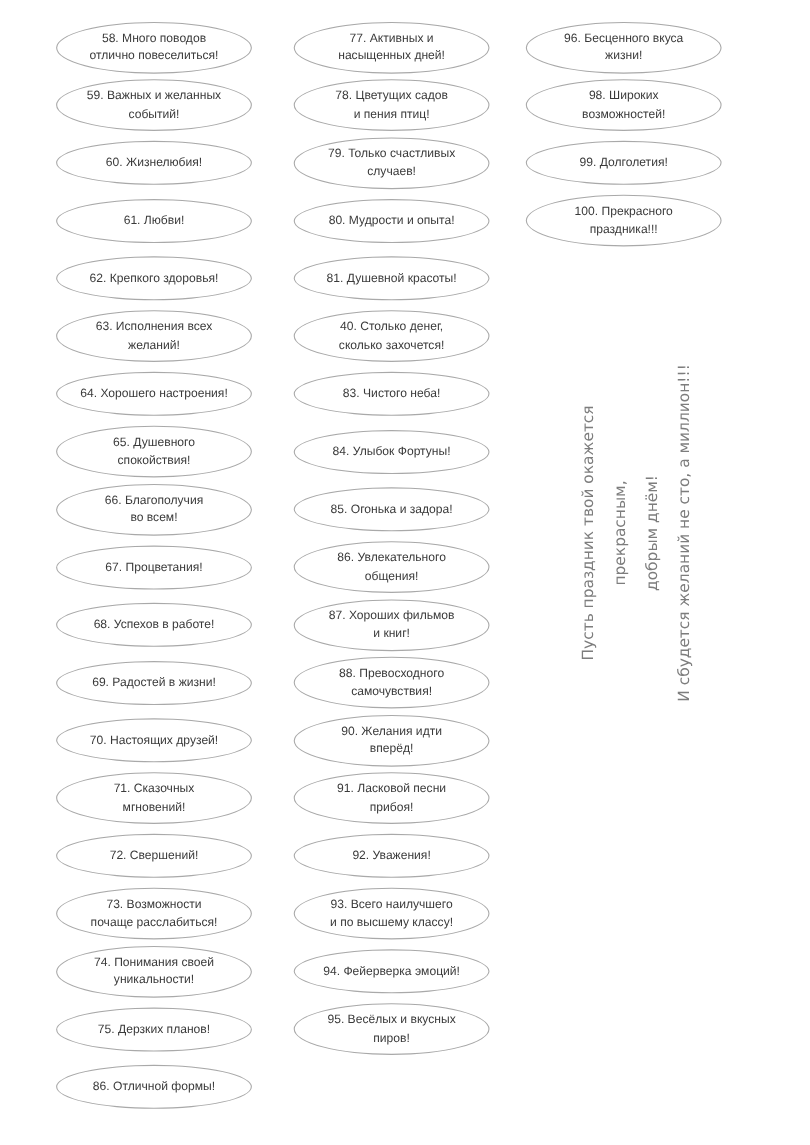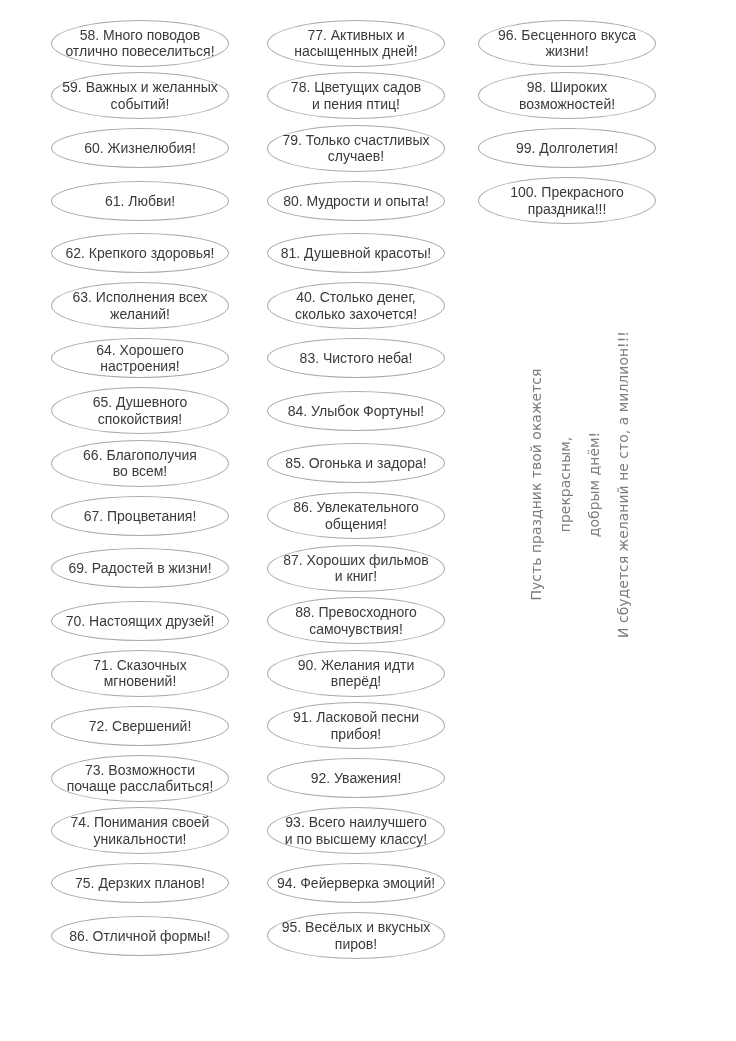--- a/index.html
+++ b/index.html
@@ -37,21 +37,21 @@
     box-sizing:border-box;
     width:178px;
     height:40px;
     border:1px solid var(--ellipse-border);
     border-radius:50%;
     display:flex;
     align-items:center;
     justify-content:center;
     text-align:center;
     white-space:pre-line;
-    font-size:14px;
+    font-size:11px;
     line-height:16.5px;
     color:var(--wish-text);
     padding:0 5px;
     background:#fff;
   }
   .ellipse.two{
     height:47px;
   }
   .vertical-note{
     position:absolute;
@@ -103,20 +103,23 @@
 спокойствия!</div>
       </div>
       <div class="slot">
         <div class="ellipse two">66. Благополучия
 во всем!</div>
       </div>
       <div class="slot">
         <div class="ellipse">67. Процветания!</div>
       </div>
       <div class="slot">
+        <div class="ellipse">68. Успехов в работе!</div>
+      </div>
+      <div class="slot">
         <div class="ellipse">69. Радостей в жизни!</div>
       </div>
       <div class="slot">
         <div class="ellipse">70. Настоящих друзей!</div>
       </div>
       <div class="slot">
         <div class="ellipse two">71. Сказочных
 мгновений!</div>
       </div>
       <div class="slot">

